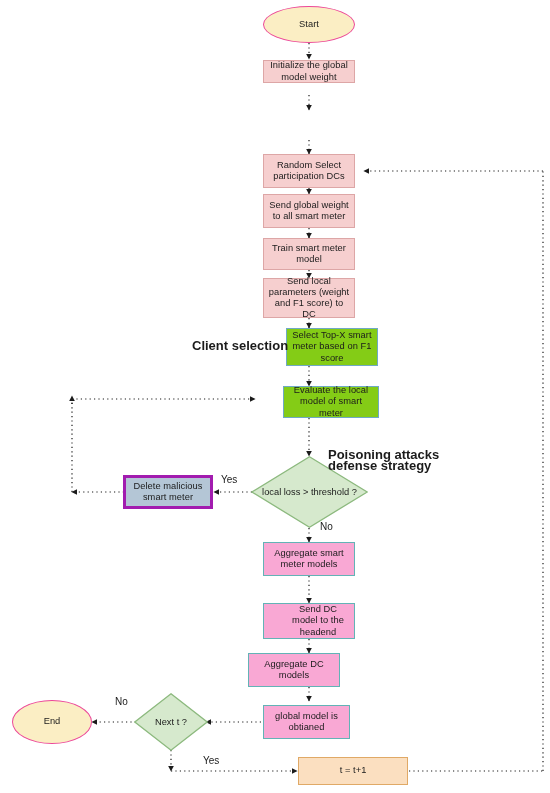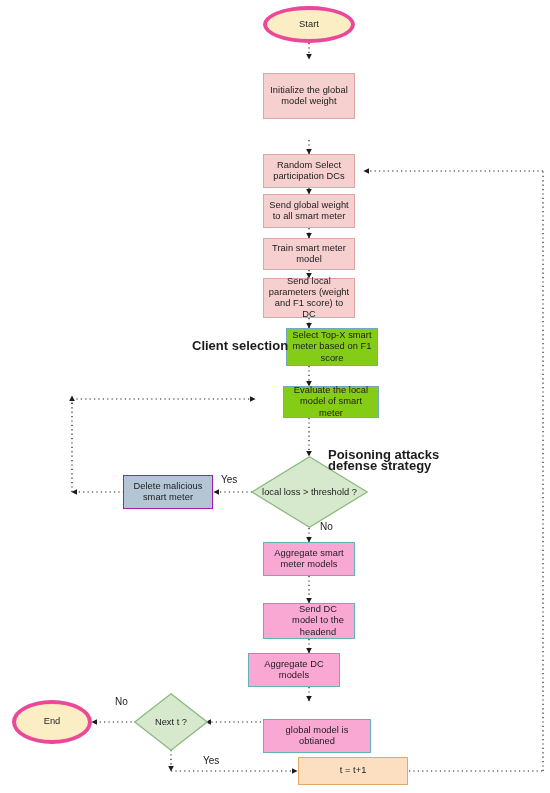--- a/index.html
+++ b/index.html
@@ -31,39 +31,39 @@
     line-height:11.2px;
     color:#1b1b1b;
     letter-spacing:0.05px;
     z-index:2;
   }
   .node .lbl{display:block;padding:0 3px;}
 
   
   .terminal{
     background:#fbeec4;
-    border:4px solid #ec4899;
+    border:1px solid #ec4899;
     border-radius:50%/50%;
   }
   .proc-pink{
     background:#f6cfcf;
     border:1px solid #dda6a6;
   }
   .proc-blue{
     background:#84cc16;
     border:1px solid #6fa9c4;
     margin-left:23px;
   }
   .proc-cyan{
     background:#f9a8d4;
     border:1px solid #62b3b6;
   }
   .proc-gray{
     background:#b4c6d6;
-    border:1px solid #a21caf;
+    border:3px solid #a21caf;
   }
   .proc-peach{
     background:#fbdfc0;
     border:1px solid #e0a966;
   }
   .diamond-wrap{
     position:absolute;
     z-index:2;
     display:flex;
     align-items:center;
@@ -157,21 +157,21 @@
       <path d="M409,771 L543,771"></path>
       <path d="M543,771 L543,171"></path>
       <path d="M543,171 L364,171" marker-end="url(#arrow)"></path>
     </g>
   </svg>
 
   <div class="node terminal" style="left:263px; top:6px; width:92px; height:37px;">
     <span class="lbl">Start</span>
   </div>
 
-  <div class="node proc-pink" style="left:263px; top:60px; width:92px; height:46px;margin-top:13px;">
+  <div class="node proc-pink" style="left:263px; top:60px; width:92px; height:23px;">
     <span class="lbl">Initialize the global model weight</span>
   </div>
 
 
   <div class="node proc-pink" style="left:263px; top:154px; width:92px; height:34px;">
     <span class="lbl">Random Select participation DCs</span>
   </div>
 
   <div class="node proc-pink" style="left:263px; top:194px; width:92px; height:34px;">
     <span class="lbl">Send global weight to all smart meter</span>
@@ -209,21 +209,21 @@
   </div>
 
   <div class="node proc-cyan" style="left:263px; top:603px; width:92px; height:36px;padding-left:18px;">
     <span class="lbl">Send DC model to the headend</span>
   </div>
 
   <div class="node proc-cyan" style="left:248px; top:653px; width:92px; height:34px;">
     <span class="lbl">Aggregate DC models</span>
   </div>
 
-  <div class="node proc-cyan" style="left:263px; top:705px; width:108px; height:34px;margin-top:14px;">
+  <div class="node proc-cyan" style="left:263px; top:705px; width:87px; height:34px;">
     <span class="lbl">global model is obtianed</span>
   </div>
 
   <div class="diamond-wrap" style="left:134px; top:693px; width:74px; height:58px;">
     <svg class="diamond-shape" viewBox="0 0 74 58" preserveAspectRatio="none">
       <polygon points="37,0.8 73.2,29 37,57.2 0.8,29" fill="#d6e9cd" stroke="#8cb97e" stroke-width="1.3"></polygon>
     </svg>
     <span class="lbl">Next t ?</span>
   </div>
 

